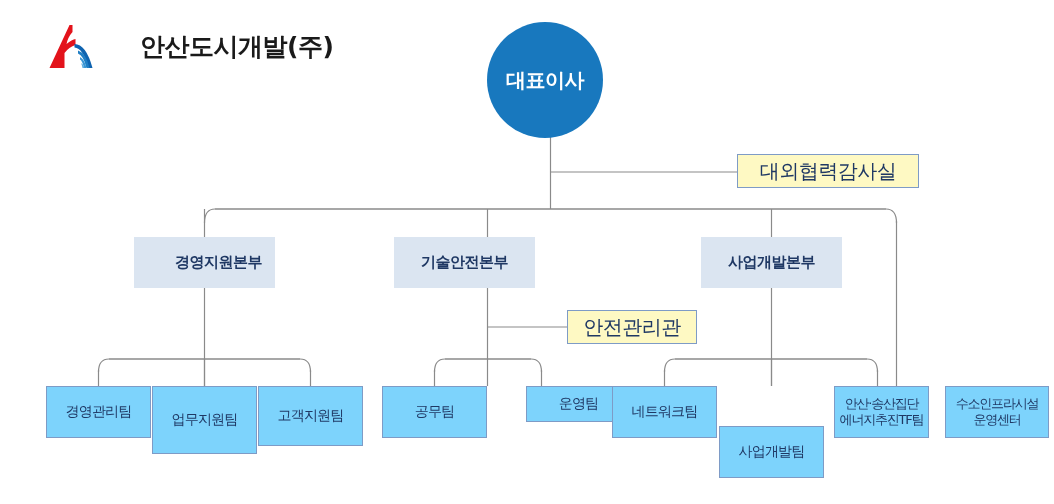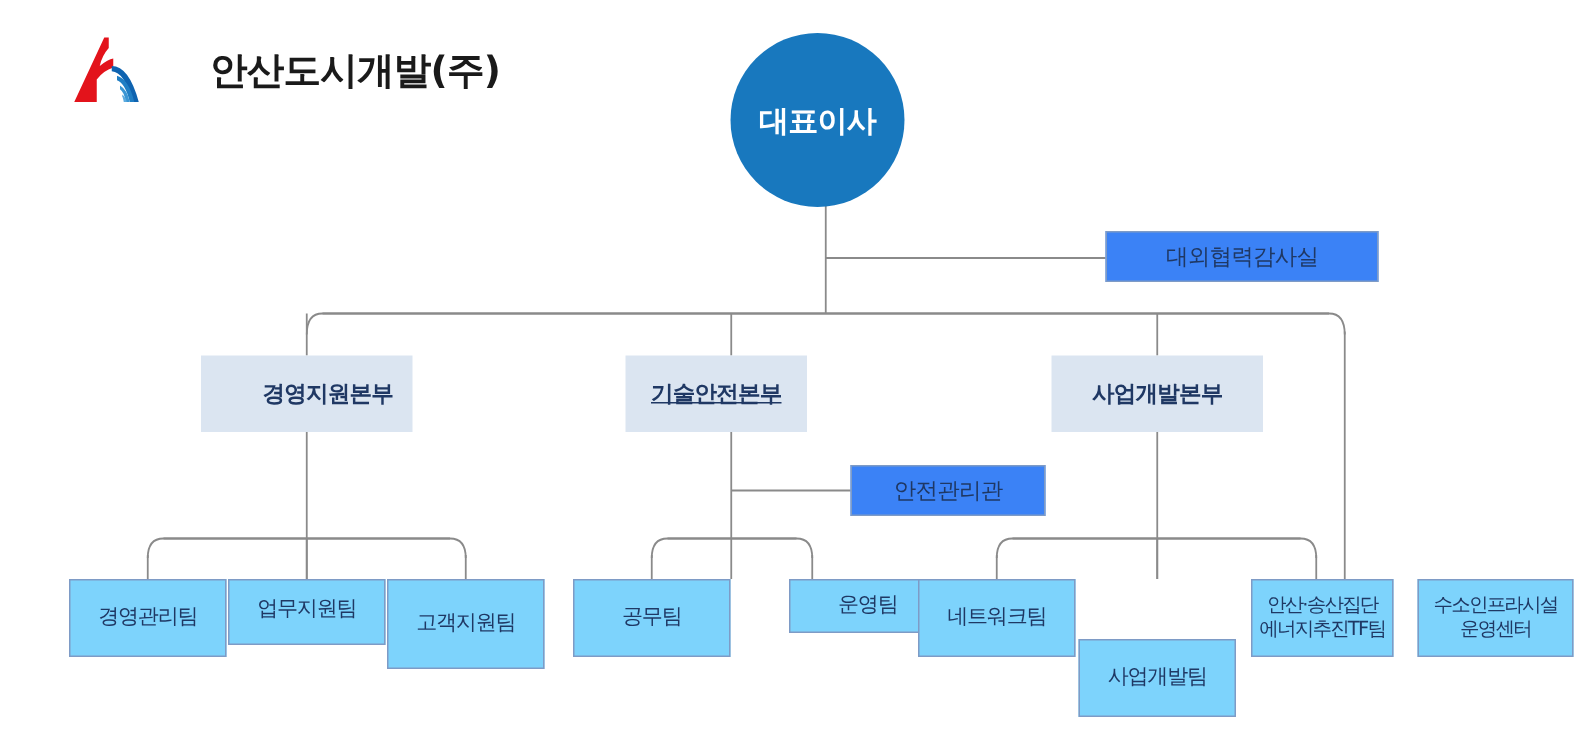--- a/index.html
+++ b/index.html
@@ -72,24 +72,24 @@
 
   .node-division {
     background: #dbe5f1;
     color: #1f3864;
     font-size: 15px;
     font-weight: 700;
     letter-spacing: -0.5px;
   }
 
   .node-staff {
-    background: #3b82f6;
+    background: #fef9c3;
     border: 1px solid #7e9bc6;
     color: #1f3864;
-    font-size: 15px;
+    font-size: 20px;
     font-weight: 500;
     letter-spacing: -0.5px;
   }
 
   .node-team {
     background: #7dd3fc;
     border: 1px solid #7e9bc6;
     color: #1f3864;
     font-size: 14px;
     font-weight: 500;
@@ -170,37 +170,37 @@
   </div>
 
   <div class="node node-staff" style="left:737px; top:154px; width:182px; height:34px;">
     <span class="node-label">대외협력감사실</span>
   </div>
 
   <div class="node node-division" style="left:134px; top:237px; width:141px; height:51px;padding-left:28px;">
     <span class="node-label">경영지원본부</span>
   </div>
 
-  <div class="node node-division" style="left:417px; top:237px; width:121px; height:51px;text-decoration:underline;">
+  <div class="node node-division" style="left:394px; top:237px; width:141px; height:51px;">
     <span class="node-label">기술안전본부</span>
   </div>
 
   <div class="node node-division" style="left:701px; top:237px; width:141px; height:51px;">
     <span class="node-label">사업개발본부</span>
   </div>
 
   <div class="node node-staff" style="left:567px; top:310px; width:130px; height:34px;">
     <span class="node-label">안전관리관</span>
   </div>
 
   <div class="node node-team" style="left:46px; top:386px; width:105px; height:52px;">
     <span class="node-label">경영관리팀</span>
   </div>
 
-  <div class="node node-team" style="left:152px; top:386px; width:105px; height:44px;font-family:Liberation Mono, monospace;">
+  <div class="node node-team" style="left:152px; top:386px; width:105px; height:68px;">
     <span class="node-label">업무지원팀</span>
   </div>
 
   <div class="node node-team" style="left:258px; top:386px; width:105px; height:60px;">
     <span class="node-label">고객지원팀</span>
   </div>
 
   <div class="node node-team" style="left:382px; top:386px; width:105px; height:52px;">
     <span class="node-label">공무팀</span>
   </div>

